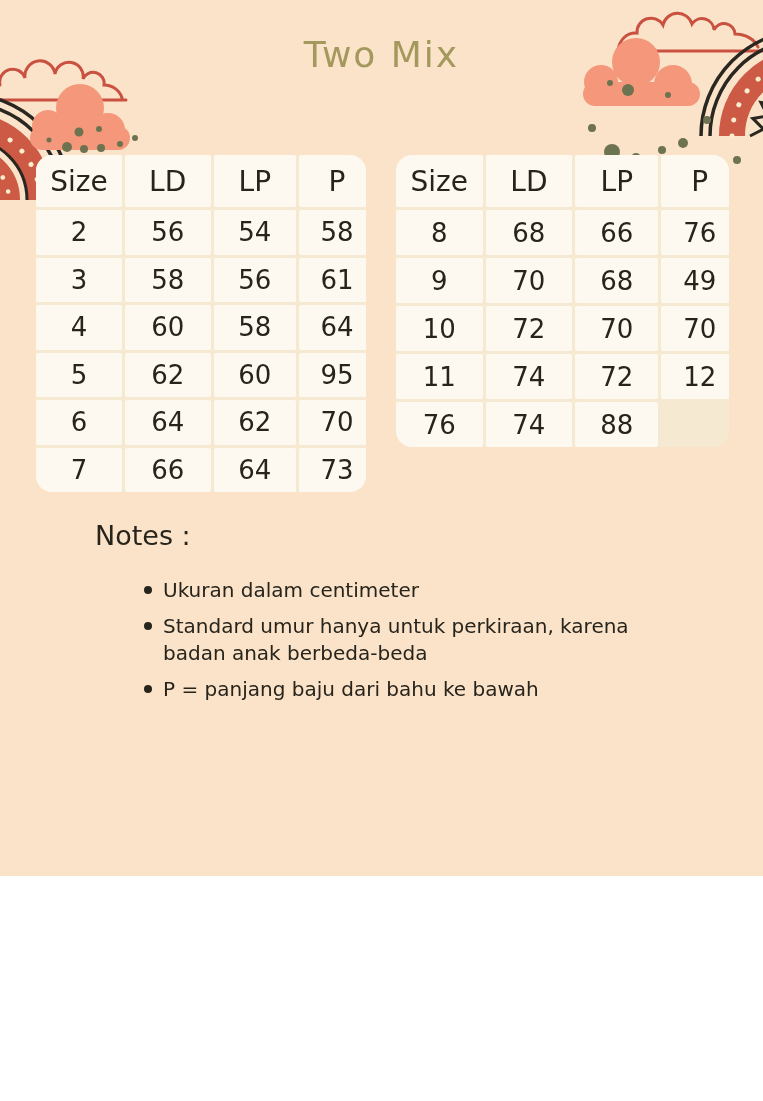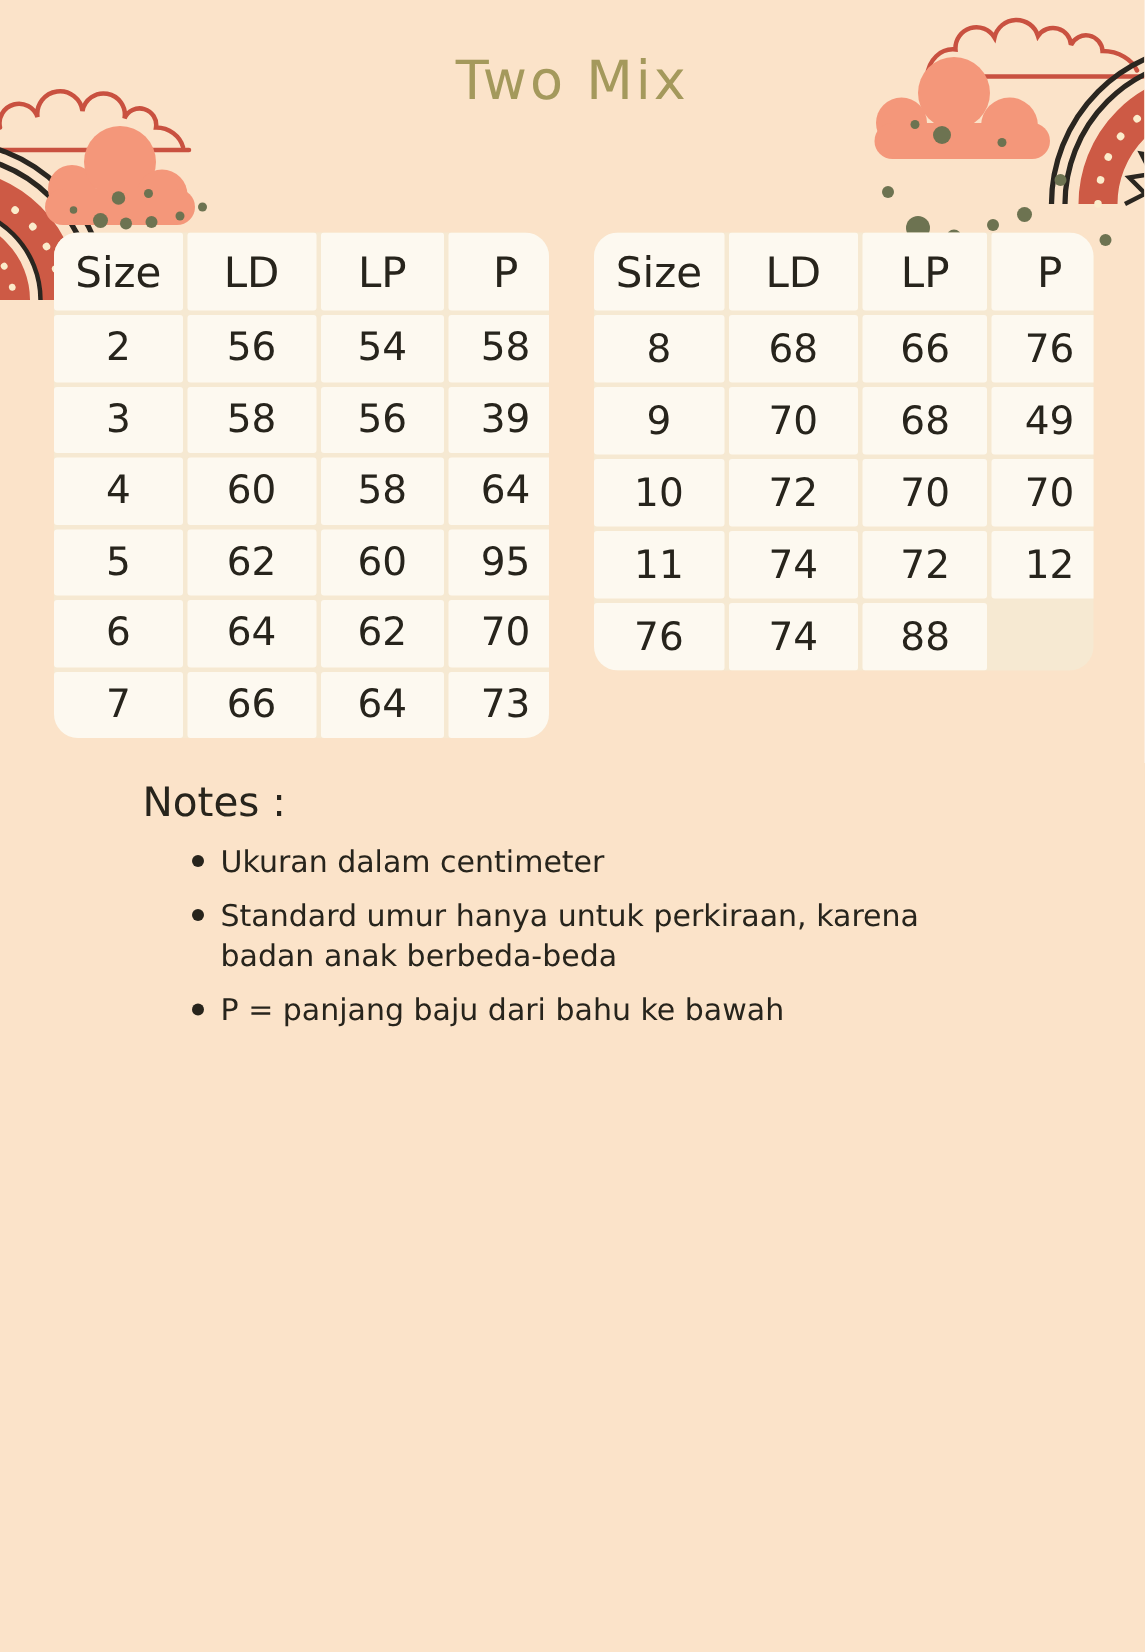--- a/index.html
+++ b/index.html
@@ -1,17 +1,17 @@
 <!DOCTYPE html>
 <html style="--bg: #fbe3c9; --cell: #fdf9f0; --gridLine: #f6e9d2; --ink: #27241c; --logo: #a4995c; --logoSub: #b3a87e; --coral: #f4977a; --olive: #6d7351; --red: #c95140; --cream: #fbeccb;"><head>
 <meta charset="utf-8">
 <style>
   html,body{margin:0;padding:0;}
   .page{
-    position:relative;width:763px;height:1101px;overflow:hidden;
+    position:relative;width:763px;height:876px;overflow:hidden;
     background:var(--bg,#fbe3c9);
     font-family:"DejaVu Sans",sans-serif;color:var(--ink,#27241c);
   }
   .decor{position:absolute;z-index:0;}
   .decor.left{left:0;top:40px;}
   .decor.right{right:0;top:0;}
   .logo{position:absolute;z-index:2;top:34px;left:0;right:0;text-align:center;}
   .logo-title{font-size:36px;letter-spacing:2px;color:var(--logo,#a4995c);}
   .logo-sub{margin-top:7px;font-size:11px;letter-spacing:7px;color:var(--logoSub,#b3a87e);}
   .card{
@@ -22,21 +22,21 @@
   .card.left-table{left:36px;top:155px;width:330px;height:337px;grid-template-rows:52px repeat(6,1fr);}
   .card.right-table{left:396px;top:155px;width:333px;height:292px;grid-template-rows:52px repeat(5,1fr);}
   .cell{
     background:var(--cell,#fdf9f0);display:flex;align-items:center;justify-content:center;
     font-size:26px;border-radius:2px;text-align:right;
   }
   .cell.head{font-size:28px;}
   .notes-heading{position:absolute;z-index:1;left:95px;top:520px;font-size:27px;}
   .notes-list{
     position:absolute;z-index:1;left:147px;top:561px;width:520px;
-    margin:0;padding:0;list-style:none;font-size:20px;line-height:1.32;
+    margin:16px;padding:0;list-style:none;font-size:20px;line-height:1.32;
   }
   .notes-list li{position:relative;margin-bottom:10px;}
   .notes-list li::before{
     content:"";position:absolute;left:-19px;top:9px;width:8px;height:8px;
     border-radius:50%;background:var(--ink,#27241c);
   }
 </style>
 </head>
 <body>
 
@@ -130,21 +130,21 @@
       <div class="cell head">LD</div>
       <div class="cell head">LP</div>
       <div class="cell head">P</div>
       <div class="cell">2</div>
       <div class="cell">56</div>
       <div class="cell">54</div>
       <div class="cell">58</div>
       <div class="cell">3</div>
       <div class="cell">58</div>
       <div class="cell">56</div>
-      <div class="cell">39</div>
+      <div class="cell">61</div>
       <div class="cell">4</div>
       <div class="cell">60</div>
       <div class="cell">58</div>
       <div class="cell">64</div>
       <div class="cell">5</div>
       <div class="cell">62</div>
       <div class="cell">60</div>
       <div class="cell">95</div>
       <div class="cell">6</div>
       <div class="cell">64</div>

